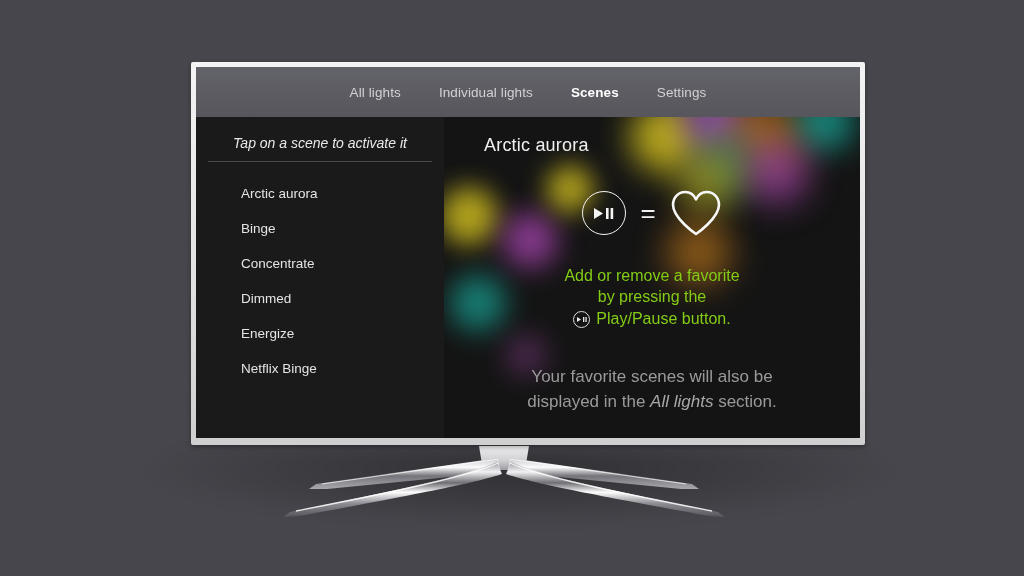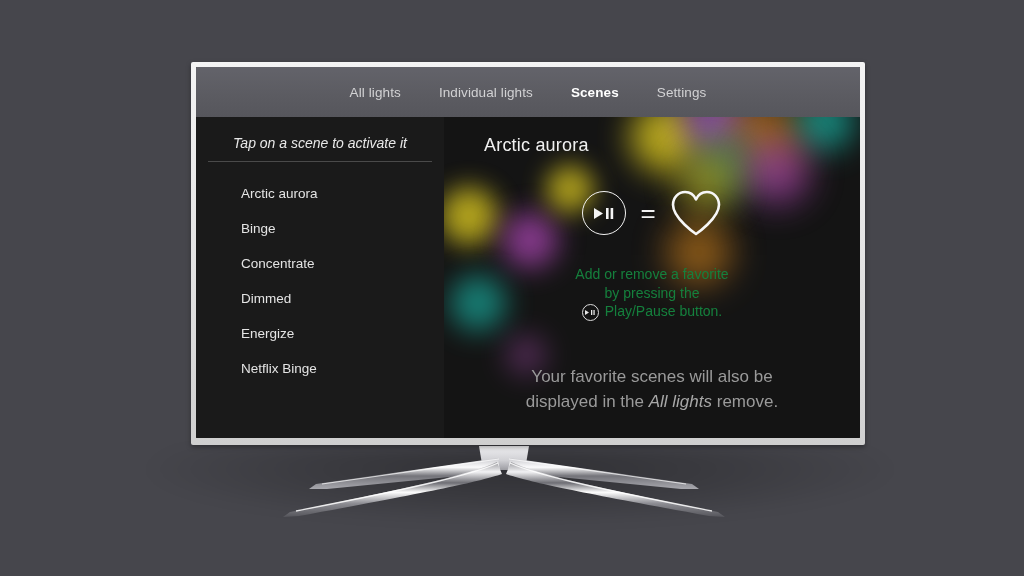--- a/index.html
+++ b/index.html
@@ -92,22 +92,22 @@
   }
   .pp-circle {
     width:44px; height:44px; border-radius:50%;
     border:1.6px solid #f2f2f2;
     display:flex; align-items:center; justify-content:center; gap:3px;
   }
   .eq-sign { font-size:26px; color:#f2f2f2; font-weight:300; line-height:1; }
 
   .instruct {
     position:absolute; left:0; right:0; top:148px;
-    text-align:center; color:#15803d;
-    font-size:14px; line-height:1.33;
+    text-align:center; color:#84cc16;
+    font-size:16px; line-height:1.33;
   }
   .instruct .line3 { display:flex; align-items:center; justify-content:center; gap:6px; }
   .pp-mini {
     display:inline-flex; align-items:center; justify-content:center; gap:1.5px;
     width:17px; height:17px; border-radius:50%;
     border:1.1px solid #dcdcdc; flex:0 0 17px;
     position:relative; top:1px;
   }
 
   .footnote {
@@ -244,21 +244,21 @@
                 </span>
                 <span>Play/Pause button.</span>
               </div>
             </div>
 
             <div class="footnote">
               <div>Your favorite scenes will also be</div>
               <div>
                 <span>displayed in the</span>
                 <i>All lights</i>
-                <span>remove.</span>
+                <span>section.</span>
               </div>
             </div>
 
           </div>
         </section>
       </div>
     </div>
   </div>
 </div>
 

